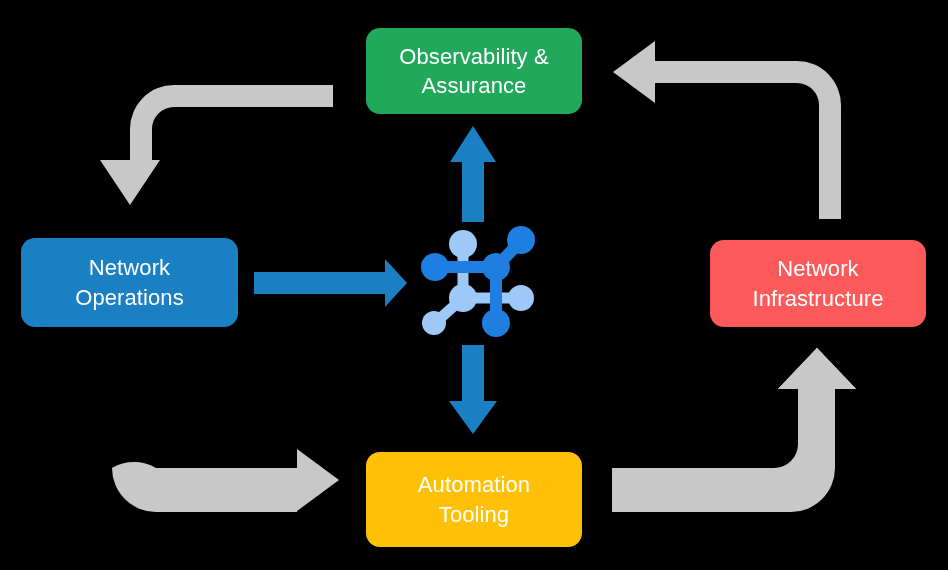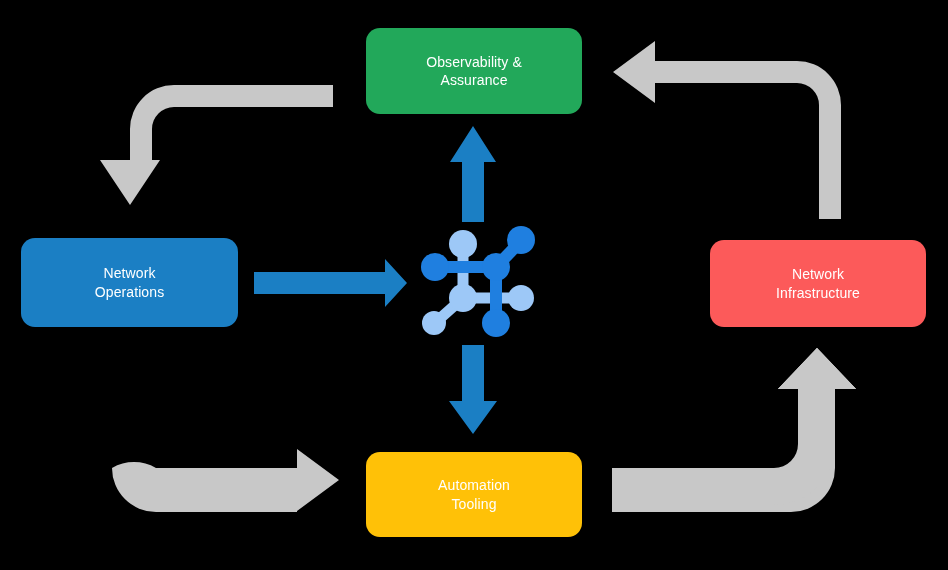--- a/index.html
+++ b/index.html
@@ -16,21 +16,21 @@
     font-family: "Liberation Sans", sans-serif;
   }
   .node-box {
     position: absolute;
     border-radius: 14px;
     display: flex;
     align-items: center;
     justify-content: center;
     text-align: center;
     color: #ffffff;
-    font-size: 14px;
+    font-size: 22px;
     line-height: 1.32;
     font-weight: 400;
     letter-spacing: 0.1px;
     box-sizing: border-box;
     padding: 4px 10px;
   }
   #box-observability {
     left: 366px;
     top: 28px;
     width: 216px;
@@ -45,21 +45,21 @@
   #box-infrastructure {
     left: 710px;
     top: 240px;
     width: 216px;
     height: 87px;
   }
   #box-automation {
     left: 366px;
     top: 452px;
     width: 216px;
-    height: 85px;
+    height: 95px;
   }
   .svg-layer {
     position: absolute;
     left: 0;
     top: 0;
     width: 948px;
     height: 570px;
     pointer-events: none;
   }
   .box-label {

